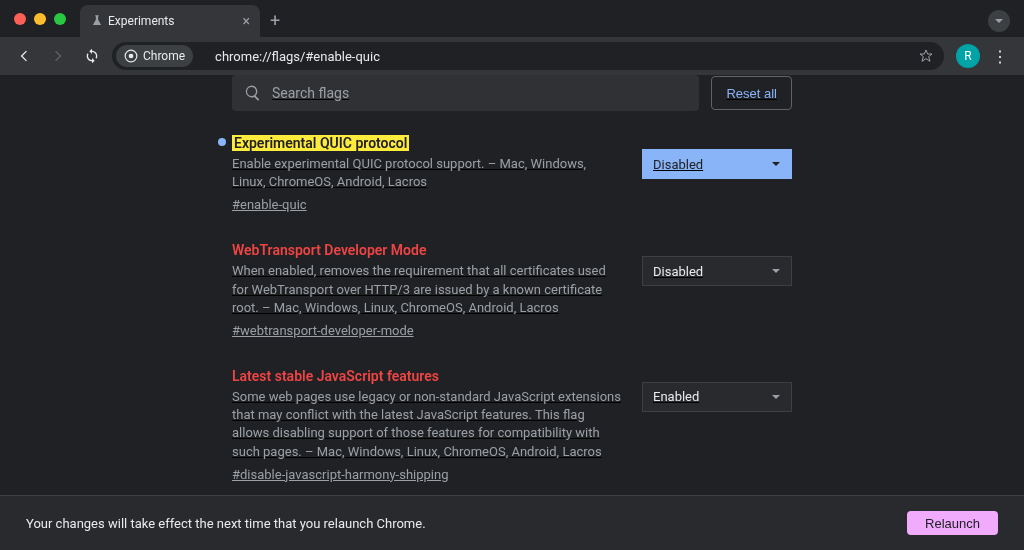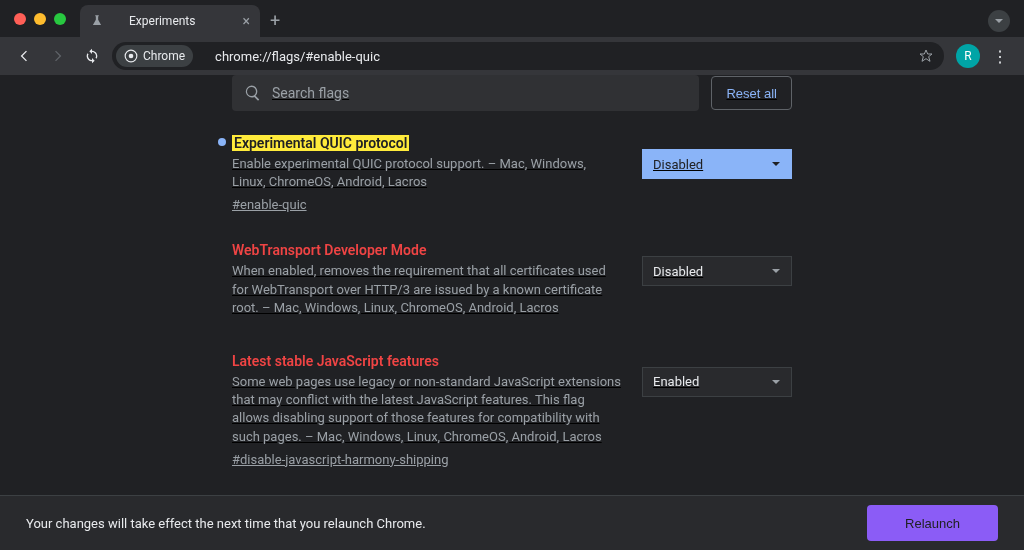--- a/index.html
+++ b/index.html
@@ -5,21 +5,21 @@
   * { box-sizing: border-box; margin: 0; padding: 0; }
   html, body { width: 1024px; height: 550px; overflow: hidden; font-family: -apple-system, BlinkMacSystemFont, "Segoe UI", Roboto, sans-serif; background: #202124; }
   
   
   .titlebar { height: 37px; background: #202124; display: flex; align-items: flex-end; padding-left: 12px; position: relative; }
   .traffic-lights { display: flex; gap: 8px; position: absolute; left: 14px; top: 13px; }
   .traffic-light { width: 12px; height: 12px; border-radius: 50%; }
   .tl-close { background: #ff5f57; }
   .tl-min { background: #febc2e; }
   .tl-max { background: #28c840; }
-  .tab { margin-left: 68px; height: 32px; background: #35363a; border-radius: 8px 8px 0 0; display: flex; align-items: center; padding: 0 10px; min-width: 180px; gap: 25px; color: #e8eaed; font-size: 12px; }
+  .tab { margin-left: 68px; height: 32px; background: #35363a; border-radius: 8px 8px 0 0; display: flex; align-items: center; padding: 0 10px; min-width: 180px; gap: 4px; color: #e8eaed; font-size: 12px; }
   .tab-close { margin-left: auto; color: #9aa0a6; font-size: 14px; cursor: pointer; }
   .new-tab { color: #9aa0a6; font-size: 18px; padding: 6px 10px; cursor: pointer; }
   .window-caret { position: absolute; right: 14px; top: 10px; width: 22px; height: 22px; border-radius: 50%; background: #3c4043; display:flex; align-items:center; justify-content:center; }
   .window-caret svg { width:10px; height:10px; fill:#9aa0a6; }
 
   
   .toolbar { height: 38px; background: #35363a; display: flex; align-items: center; padding: 0 10px; gap: 6px; }
   .nav-btn { width: 28px; height: 28px; display: flex; align-items: center; justify-content: center; color: #9aa0a6; border-radius: 50%; cursor: pointer; }
   .nav-btn svg { width: 16px; height: 16px; fill: #e8eaed; }
   .nav-btn.disabled svg { fill: #5f6368; }
@@ -47,21 +47,21 @@
   .flag-control { width: 150px; padding-top: 16px; display:flex; justify-content:flex-end; }
   .select { width: 150px; height: 30px; border-radius: 0; display: flex; align-items: center; justify-content: space-between; padding: 0 10px; font-size: 13px; cursor: pointer; }
   .select.normal { background: #292a2d; border: 1px solid #3c4043; color: #e8eaed; }
   .select.changed { background: #8ab4f8; color: #202124; border: 1px solid #8ab4f8; }
   .select svg { width: 10px; height: 10px; }
   .select.normal svg { fill: #9aa0a6; }
   .select.changed svg { fill: #202124; }
 
   
   .relaunch-bar { position: absolute; bottom: 0; left: 0; right: 0; height: 55px; background: #292a2d; display: flex; align-items: center; padding: 0 26px; color: #e8eaed; font-size: 13px; border-top: 1px solid #3c4043; }
-  .relaunch-btn { margin-left: auto; height: 36px; padding: 0 38px; background: #8b5cf6; color: #202124; border: none; border-radius: 4px; font-size: 13px; cursor: pointer; }
+  .relaunch-btn { margin-left: auto; height: 24px; padding: 0 18px; background: #f0abfc; color: #202124; border: none; border-radius: 4px; font-size: 13px; cursor: pointer; }
 
   .flask-icon { width:14px; height:14px; fill:#9aa0a6; }
 </style>
 </head>
 <body>
 
 <div class="titlebar">
   <div class="traffic-lights">
     <div class="traffic-light tl-close"></div>
     <div class="traffic-light tl-min"></div>
@@ -136,21 +136,21 @@
           <div class="flag-control">
             <div class="select changed">
               <span>Disabled</span>
               <svg viewBox="0 0 10 10">
                 <path d="M1 3l4 4 4-4z"></path>
               </svg>
             </div>
           </div>
         </div>
         <div class="flag-item">
-          <div class="flag-text"><span class="flag-title">WebTransport Developer Mode</span><div class="flag-desc">When enabled, removes the requirement that all certificates used for WebTransport over HTTP/3 are issued by a known certificate root. – Mac, Windows, Linux, ChromeOS, Android, Lacros</div></div>
+          <div class="flag-text"><span class="flag-title">WebTransport Developer Mode</span><div class="flag-desc">When enabled, removes the requirement that all certificates used for WebTransport over HTTP/3 are issued by a known certificate root. – Mac, Windows, Linux, ChromeOS, Android, Lacros</div><div class="flag-hash">#webtransport-developer-mode</div></div>
           <div class="flag-control">
             <div class="select normal">
               <span>Disabled</span>
               <svg viewBox="0 0 10 10">
                 <path d="M1 3l4 4 4-4z"></path>
               </svg>
             </div>
           </div>
         </div>
         <div class="flag-item">

